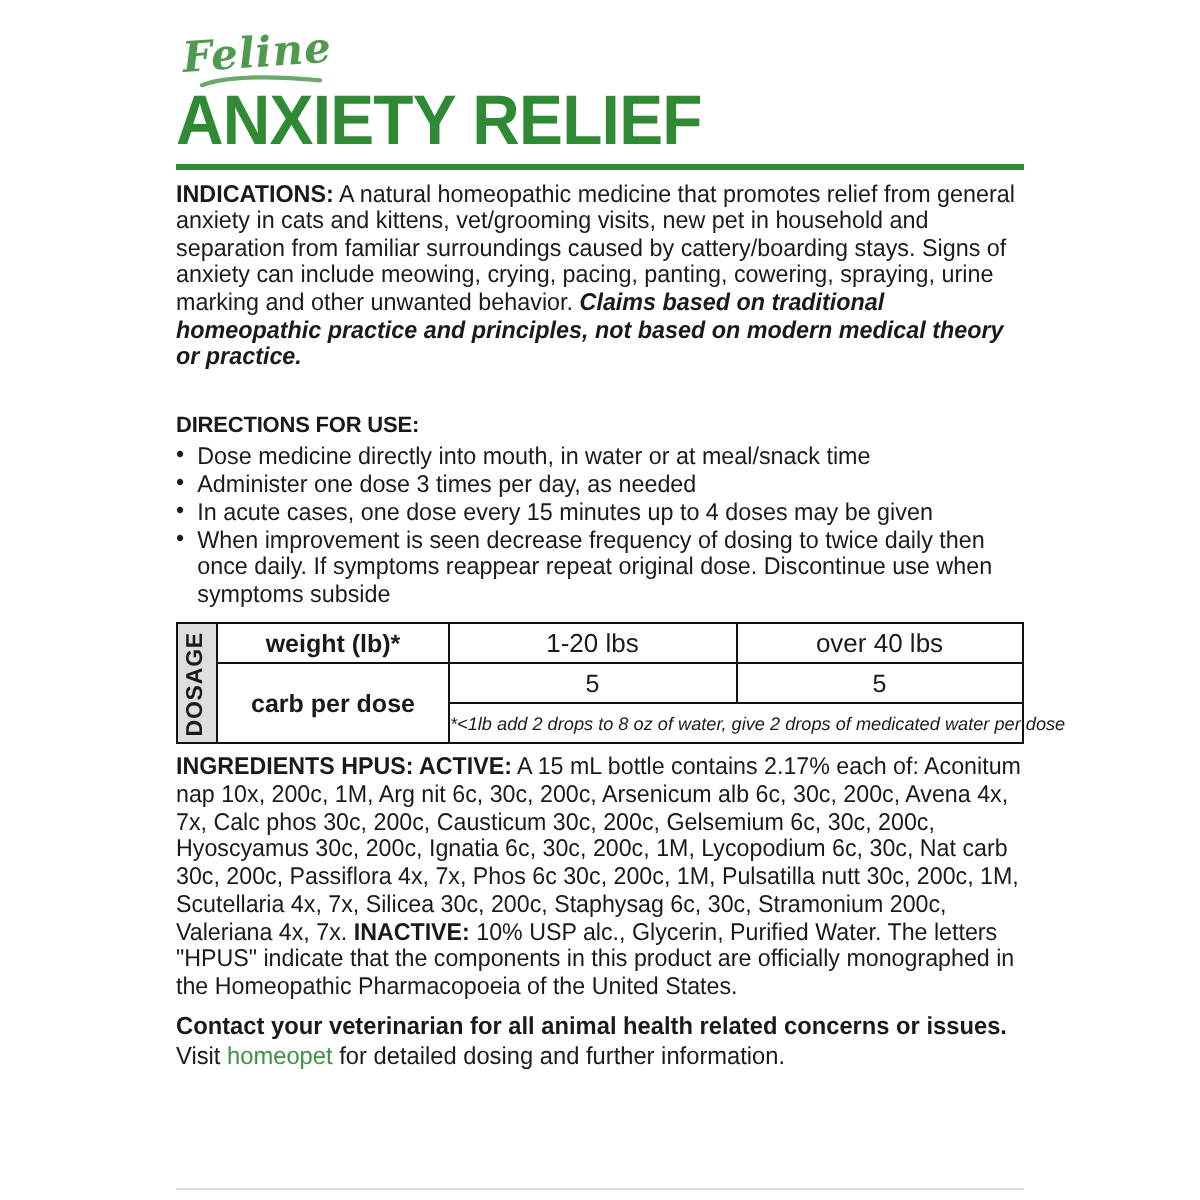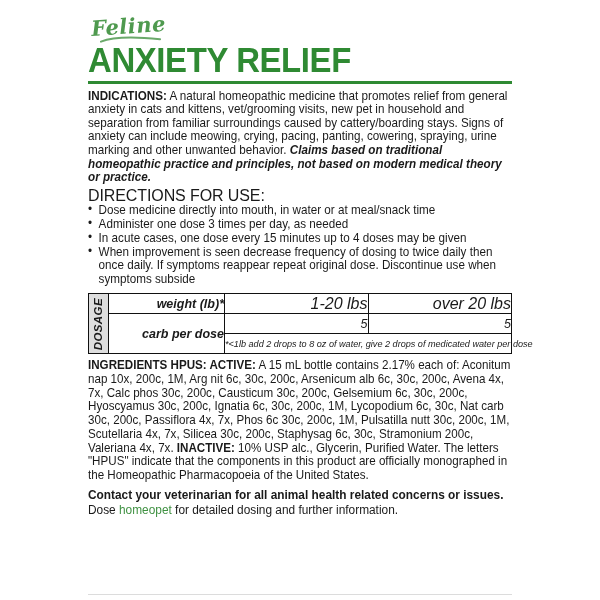--- a/index.html
+++ b/index.html
@@ -68,24 +68,24 @@
     line-height: 13.6px;
     text-align: left;
     transform: scaleX(0.965);
     transform-origin: left top;
     width: 439px;
   }
   .copy b, .copy strong { font-weight: bold; }
   .claims { font-style: italic; font-weight: bold; }
 
   .section-head {
-    font-weight: normal;
-    font-size: 16px;
+    font-weight: bold;
+    font-size: 11px;
     line-height: 15px;
-    margin-top: 3px;
+    margin-top: 20px;
     letter-spacing: -0.1px;
   }
 
   ul.bullets {
     list-style: none;
     margin: 1px 0 0 0;
     padding: 0;
     font-size: 12.1px;
     line-height: 13.9px;
     transform: scaleX(0.965);
@@ -107,25 +107,24 @@
   
   .dosage-wrap { margin: 6px 0 5px 0; }
   table.dosage {
     border-collapse: collapse;
     width: 424px;
     table-layout: fixed;
     font-size: 12px;
   }
   table.dosage td {
     border: 1px solid #111111;
-    text-align: right;
+    text-align: center;
     vertical-align: middle;
     padding: 0;
     height: 19px;
-    font-style: italic;
   }
   td.dosage-side {
     width: 19px;
     background: #dedede;
     padding: 0;
   }
   .dosage-side-inner {
     writing-mode: vertical-rl;
     transform: rotate(180deg);
     font-weight: bold;
@@ -135,21 +134,21 @@
     line-height: 1;
     display: block;
     margin: 0 auto;
   }
   td.rowlabel {
     width: 115px;
     font-weight: bold;
     font-size: 12.5px;
     text-align: center;
   }
-  td.colhead { font-size: 16px; }
+  td.colhead { font-size: 13px; }
   td.value { font-size: 12.5px; }
   td.footnote {
     font-size: 9.1px;
     font-style: italic;
     text-align: left;
     padding-left: 3px;
     height: 16px;
     white-space: nowrap;
   }
 
@@ -217,34 +216,34 @@
 
   <div class="dosage-wrap">
     <table class="dosage">
       <tbody>
           <tr>
         <td class="dosage-side" rowspan="3">
               <span class="dosage-side-inner">DOSAGE</span>
             </td>
         <td class="rowlabel">weight (lb)*</td>
         <td class="colhead">1-20 lbs</td>
-        <td class="colhead">over 20 lbs</td>
+        <td class="colhead">over 40 lbs</td>
       </tr>
       <tr>
         <td class="rowlabel" rowspan="2">carb per dose</td>
         <td class="value">5</td>
         <td class="value">5</td>
       </tr>
       <tr>
         <td class="footnote" colspan="2">*&lt;1lb add 2 drops to 8 oz of water, give 2 drops of medicated water per dose</td>
       </tr>
     </tbody>
       </table>
   </div>
 
   <div class="ingredients"><b>INGREDIENTS HPUS:</b><b> ACTIVE:</b><span> A 15 mL bottle contains 2.17% each of: Aconitum nap 10x, 200c, 1M, Arg nit 6c, 30c, 200c, Arsenicum alb 6c, 30c, 200c, Avena 4x, 7x, Calc phos 30c, 200c, Causticum 30c, 200c, Gelsemium 6c, 30c, 200c, Hyoscyamus 30c, 200c, Ignatia 6c, 30c, 200c, 1M, Lycopodium 6c, 30c, Nat carb 30c, 200c, Passiflora 4x, 7x, Phos 6c 30c, 200c, 1M, Pulsatilla nutt 30c, 200c, 1M, Scutellaria 4x, 7x, Silicea 30c, 200c, Staphysag 6c, 30c, Stramonium 200c, Valeriana 4x, 7x. </span><b>INACTIVE:</b><span> 10% USP alc., Glycerin, Purified Water. The letters "HPUS" indicate that the components in this product are officially monographed in the Homeopathic Pharmacopoeia of the United States.</span></div>
 
   <div class="footer-bold">Contact your veterinarian for all animal health related concerns or issues.</div>
-  <div class="footer-visit"><span>Dose </span><span class="brand-link">homeopet</span><span> for detailed dosing and further information.</span></div>
+  <div class="footer-visit"><span>Visit </span><span class="brand-link">homeopet</span><span> for detailed dosing and further information.</span></div>
 
 </div>
 
 <div class="bottom-rule"></div>
 
 </body></html>

